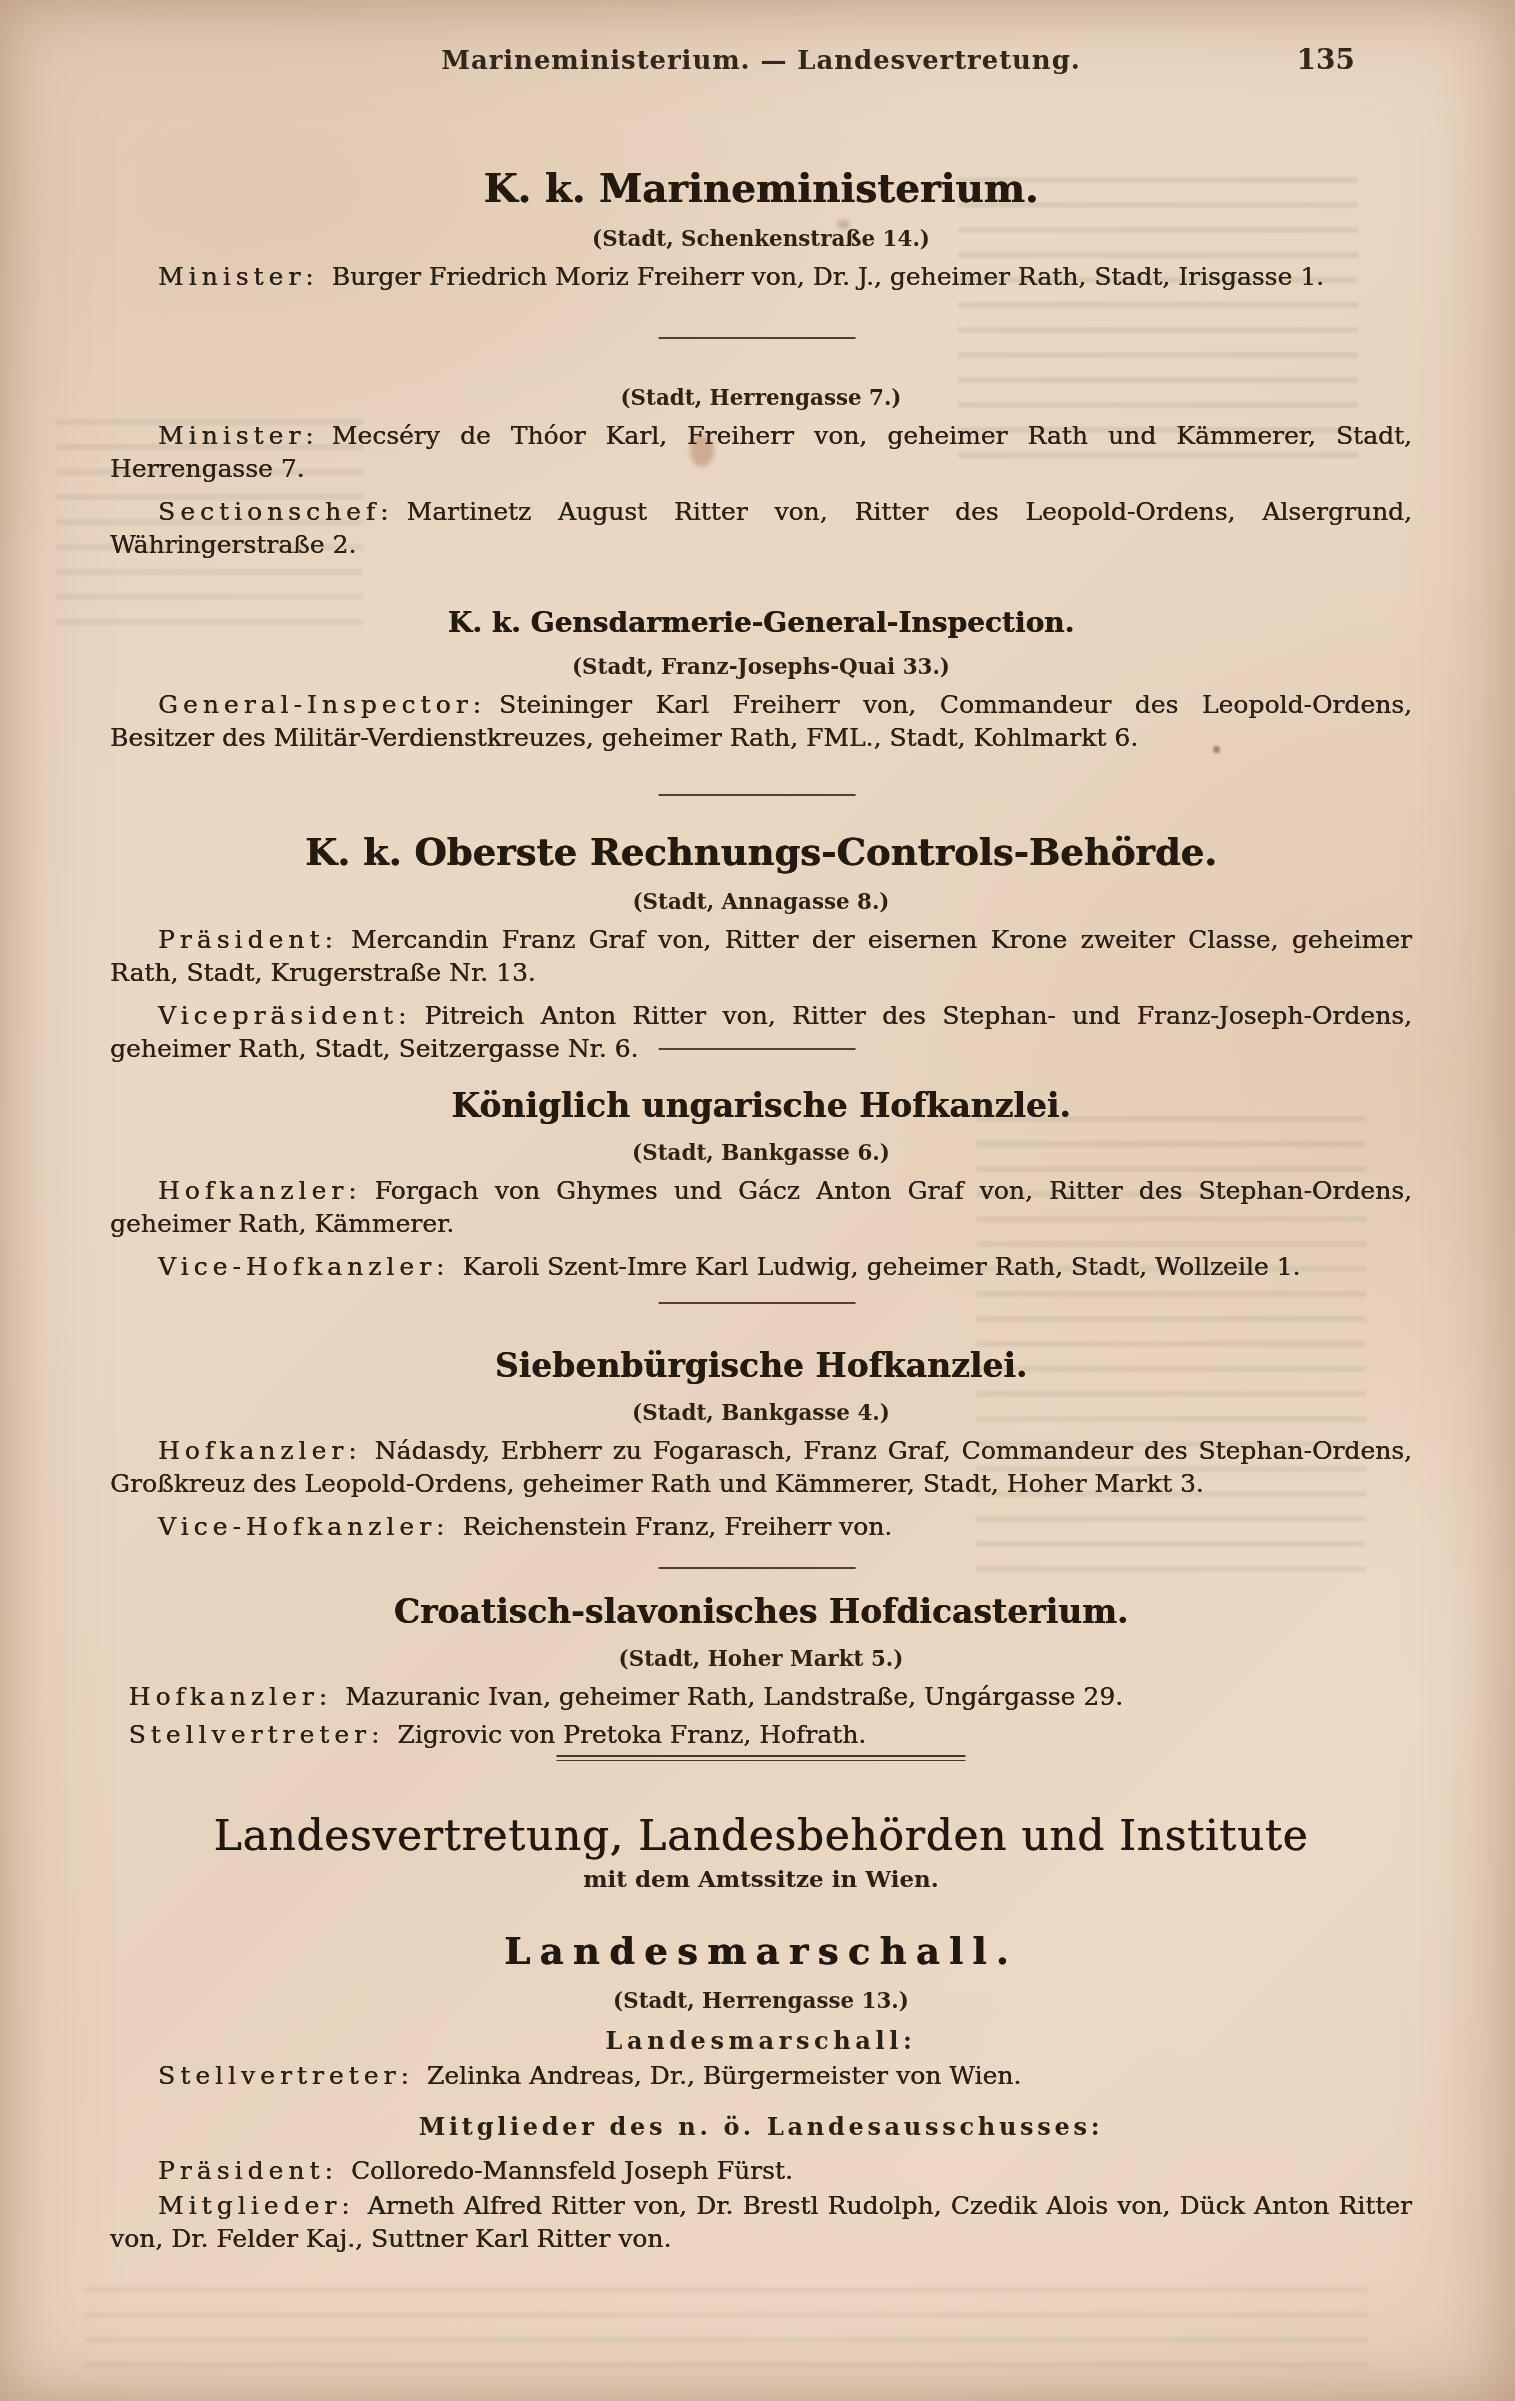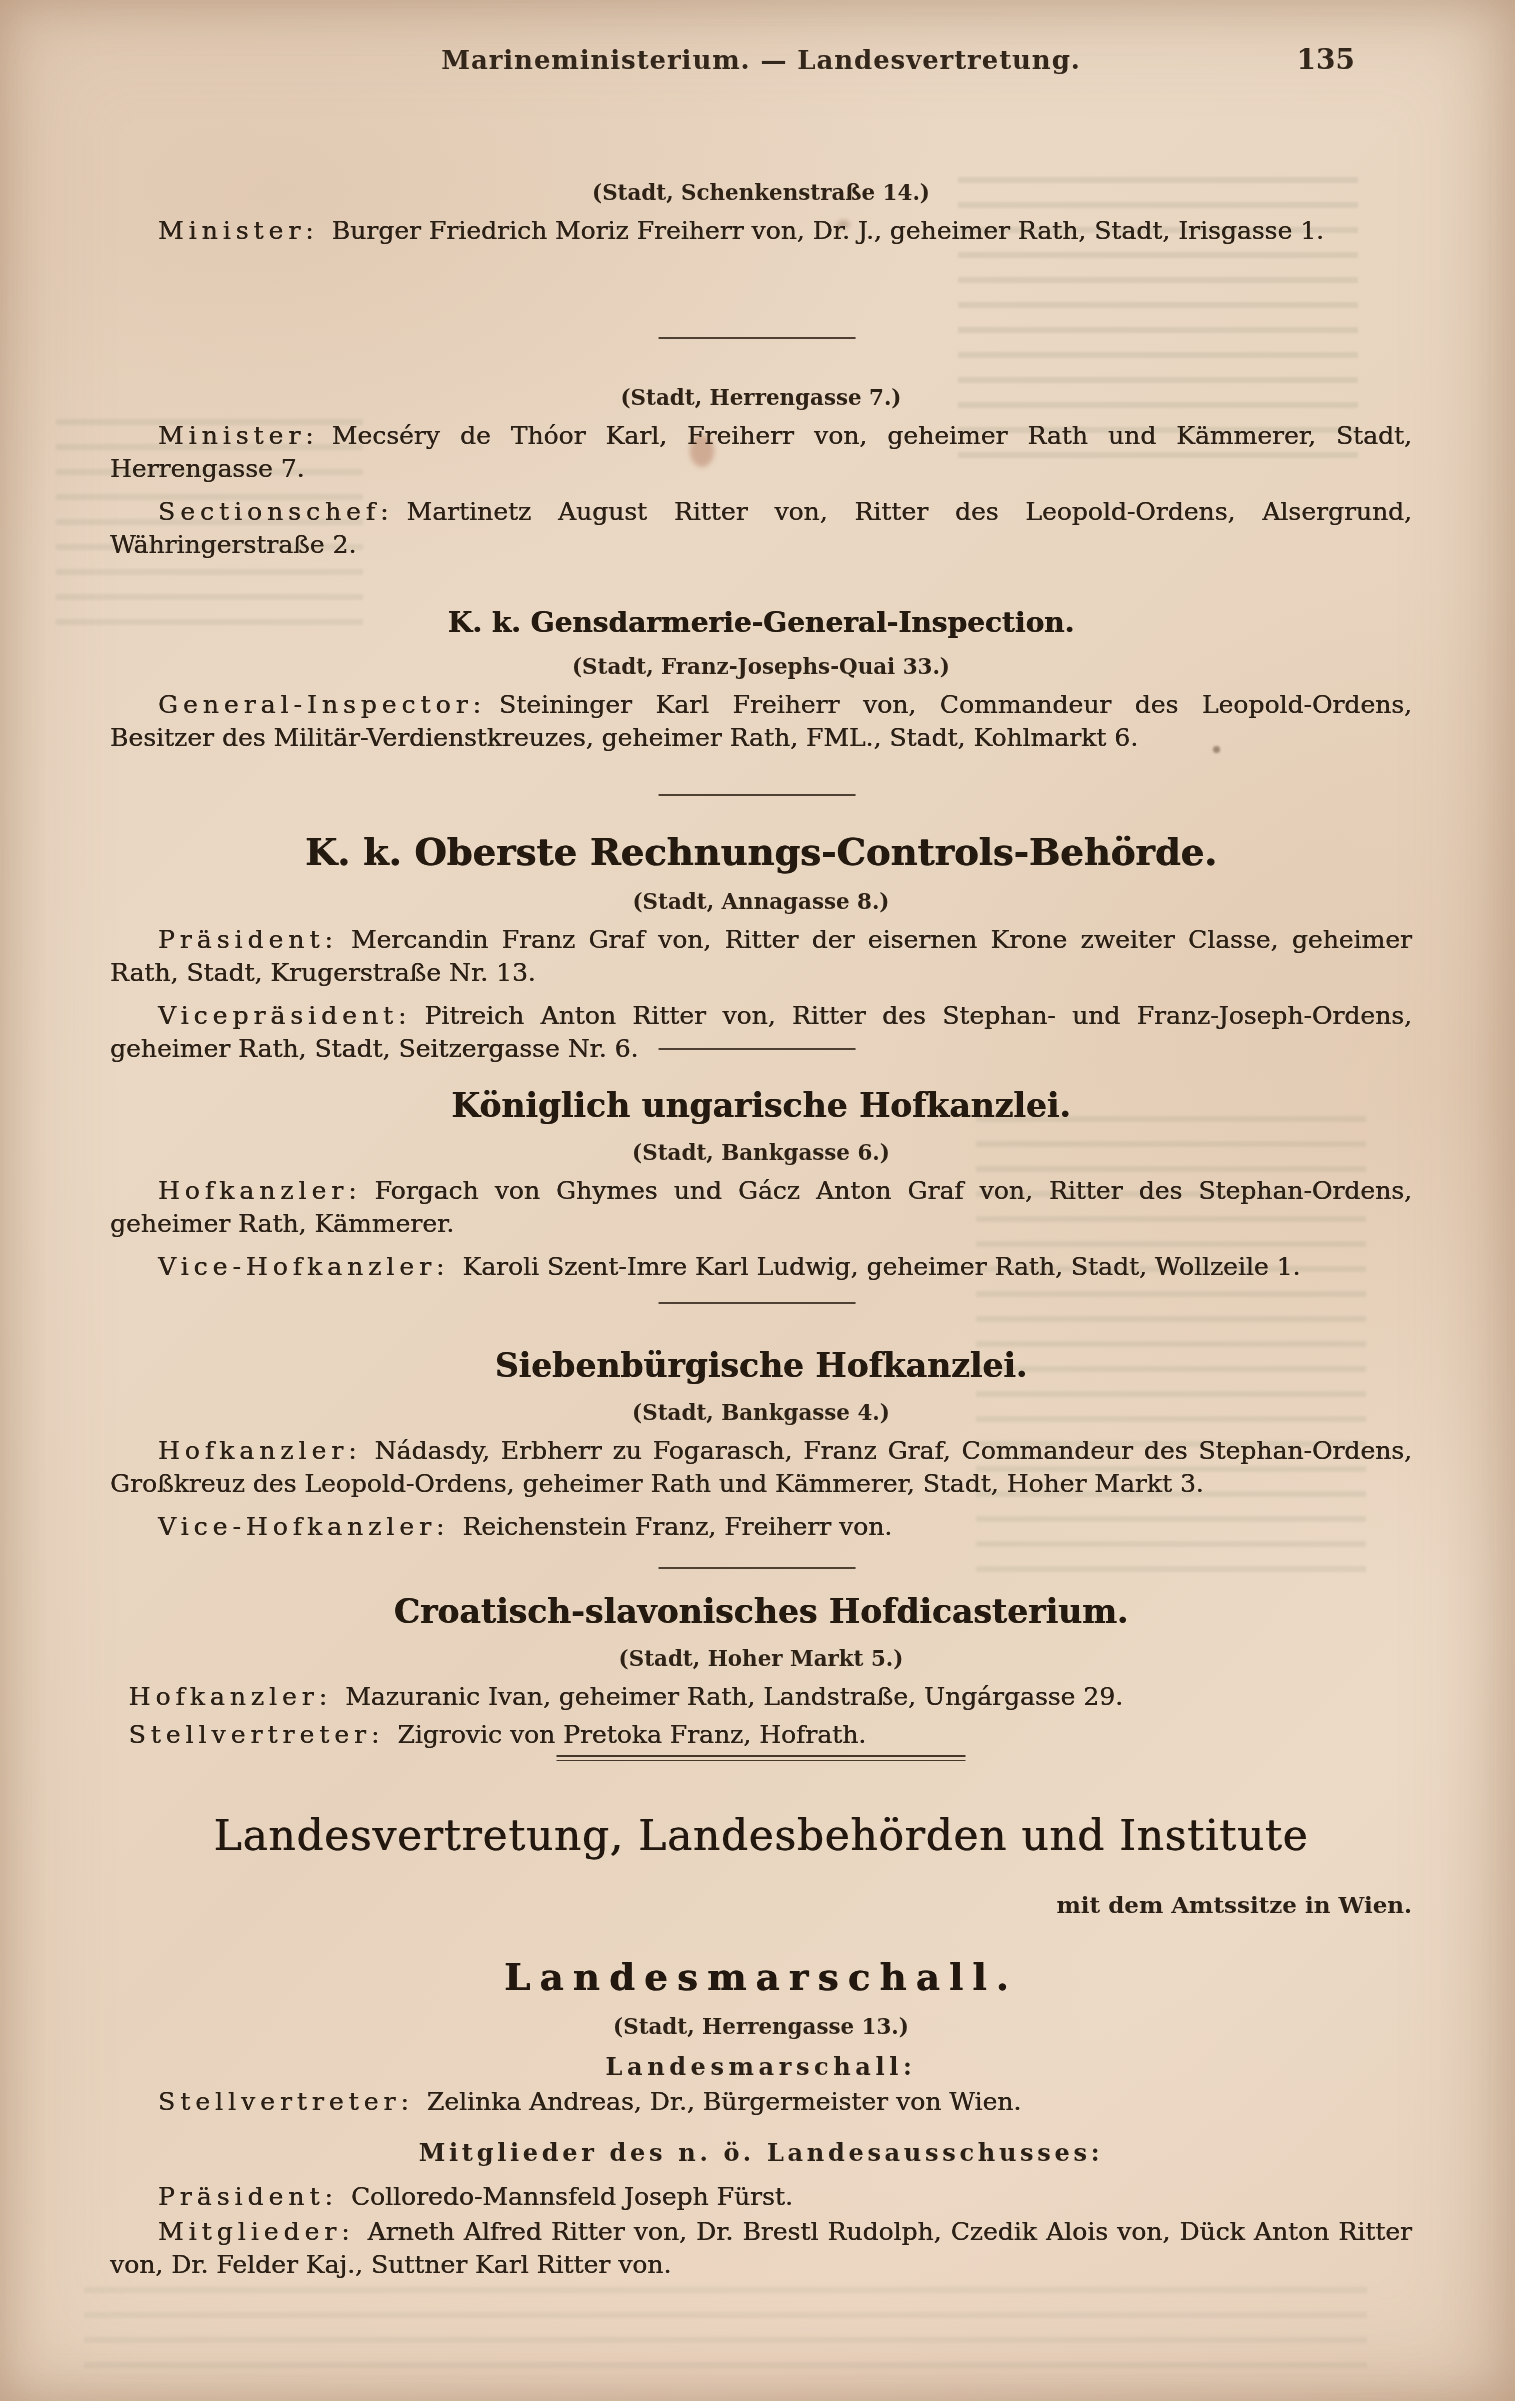--- a/index.html
+++ b/index.html
@@ -46,20 +46,21 @@
   <div class="ghost" style="left:84px; top:2268px; width:1283px; height:112px; opacity:.08;"></div>
   <div class="stain" style="left:690px; top:435px; width:24px; height:32px; background:rgba(150,70,40,.30); filter:blur(2.8px);"></div>
   <div class="stain" style="left:837px; top:220px; width:13px; height:9.3px; background:rgba(90,60,35,.25); filter:blur(1.9px);"></div>
   <div class="stain" style="left:1213px; top:746px; width:7.4px; height:7.4px; background:rgba(70,45,25,.45); filter:blur(0.9px);"></div>
 
   <div class="content">
 
     <div class="abs running" style="top:45px;">Marineministerium. — Landesvertretung.</div>
 
     <div class="abs" style="top:165px;">
+      <h2 class="h-lg">K. k. Marineministerium.</h2>
       <div class="addr">(Stadt, Schenkenstraße 14.)</div>
       <p class="para"><span class="lbl">Minister:</span><span>Burger Friedrich Moriz Freiherr von, Dr. J., geheimer Rath, Stadt, Irisgasse 1.</span></p>
     </div>
     <div class="rule" style="top:337px;"></div>
 
     <div class="abs" style="top:370px;">
       <div class="addr">(Stadt, Herrengasse 7.)</div>
       <p class="para"><span class="lbl">Minister:</span><span>Mecséry de Thóor Karl, Freiherr von, geheimer Rath und Kämmerer, Stadt, Herrengasse 7.</span></p>
       <p class="para"><span class="lbl">Sectionschef:</span><span>Martinetz August Ritter von, Ritter des Leopold-Ordens, Alsergrund, Währingerstraße 2.</span></p>
     </div>
@@ -98,21 +99,21 @@
     <div class="abs" style="top:1592px;">
       <h2 class="h-md">Croatisch-slavonisches Hofdicasterium.</h2>
       <div class="addr">(Stadt, Hoher Markt 5.)</div>
       <p class="para" style="text-indent:18.6px;"><span class="lbl">Hofkanzler:</span><span>Mazuranic Ivan, geheimer Rath, Landstraße, Ungárgasse 29.</span></p>
       <p class="para" style="text-indent:18.6px; margin-top:5px;"><span class="lbl">Stellvertreter:</span><span>Zigrovic von Pretoka Franz, Hofrath.</span></p>
     </div>
     <div class="rule-double" style="top:1755px;"></div>
 
     <div class="abs" style="top:1811px;">
       <h2 class="h-main">Landesvertretung, Landesbehörden und Institute</h2>
-      <div class="h-sub" style="margin-top:31px;text-align:right;">mit dem Amtssitze in Wien.</div>
+      <div class="h-sub" style="margin-top:5px;">mit dem Amtssitze in Wien.</div>
       <h3 class="h-spread" style="margin-top:37px;">Landesmarschall.</h3>
       <div class="addr">(Stadt, Herrengasse 13.)</div>
       <div class="h-role" style="margin-top:13px;">Landesmarschall:</div>
       <p class="para" style="margin-top:3.7px;"><span class="lbl">Stellvertreter:</span><span>Zelinka Andreas, Dr., Bürgermeister von Wien.</span></p>
       <div class="h-role" style="margin-top:20.5px; letter-spacing:3.7px;">Mitglieder des n. ö. Landesausschusses:</div>
       <p class="para" style="margin-top:13px;"><span class="lbl">Präsident:</span><span>Colloredo-Mannsfeld Joseph Fürst.</span></p>
       <p class="para" style="margin-top:1.9px;"><span class="lbl">Mitglieder:</span><span>Arneth Alfred Ritter von, Dr. Brestl Rudolph, Czedik Alois von, Dück Anton Ritter von, Dr. Felder Kaj., Suttner Karl Ritter von.</span></p>
     </div>
 
   </div>

